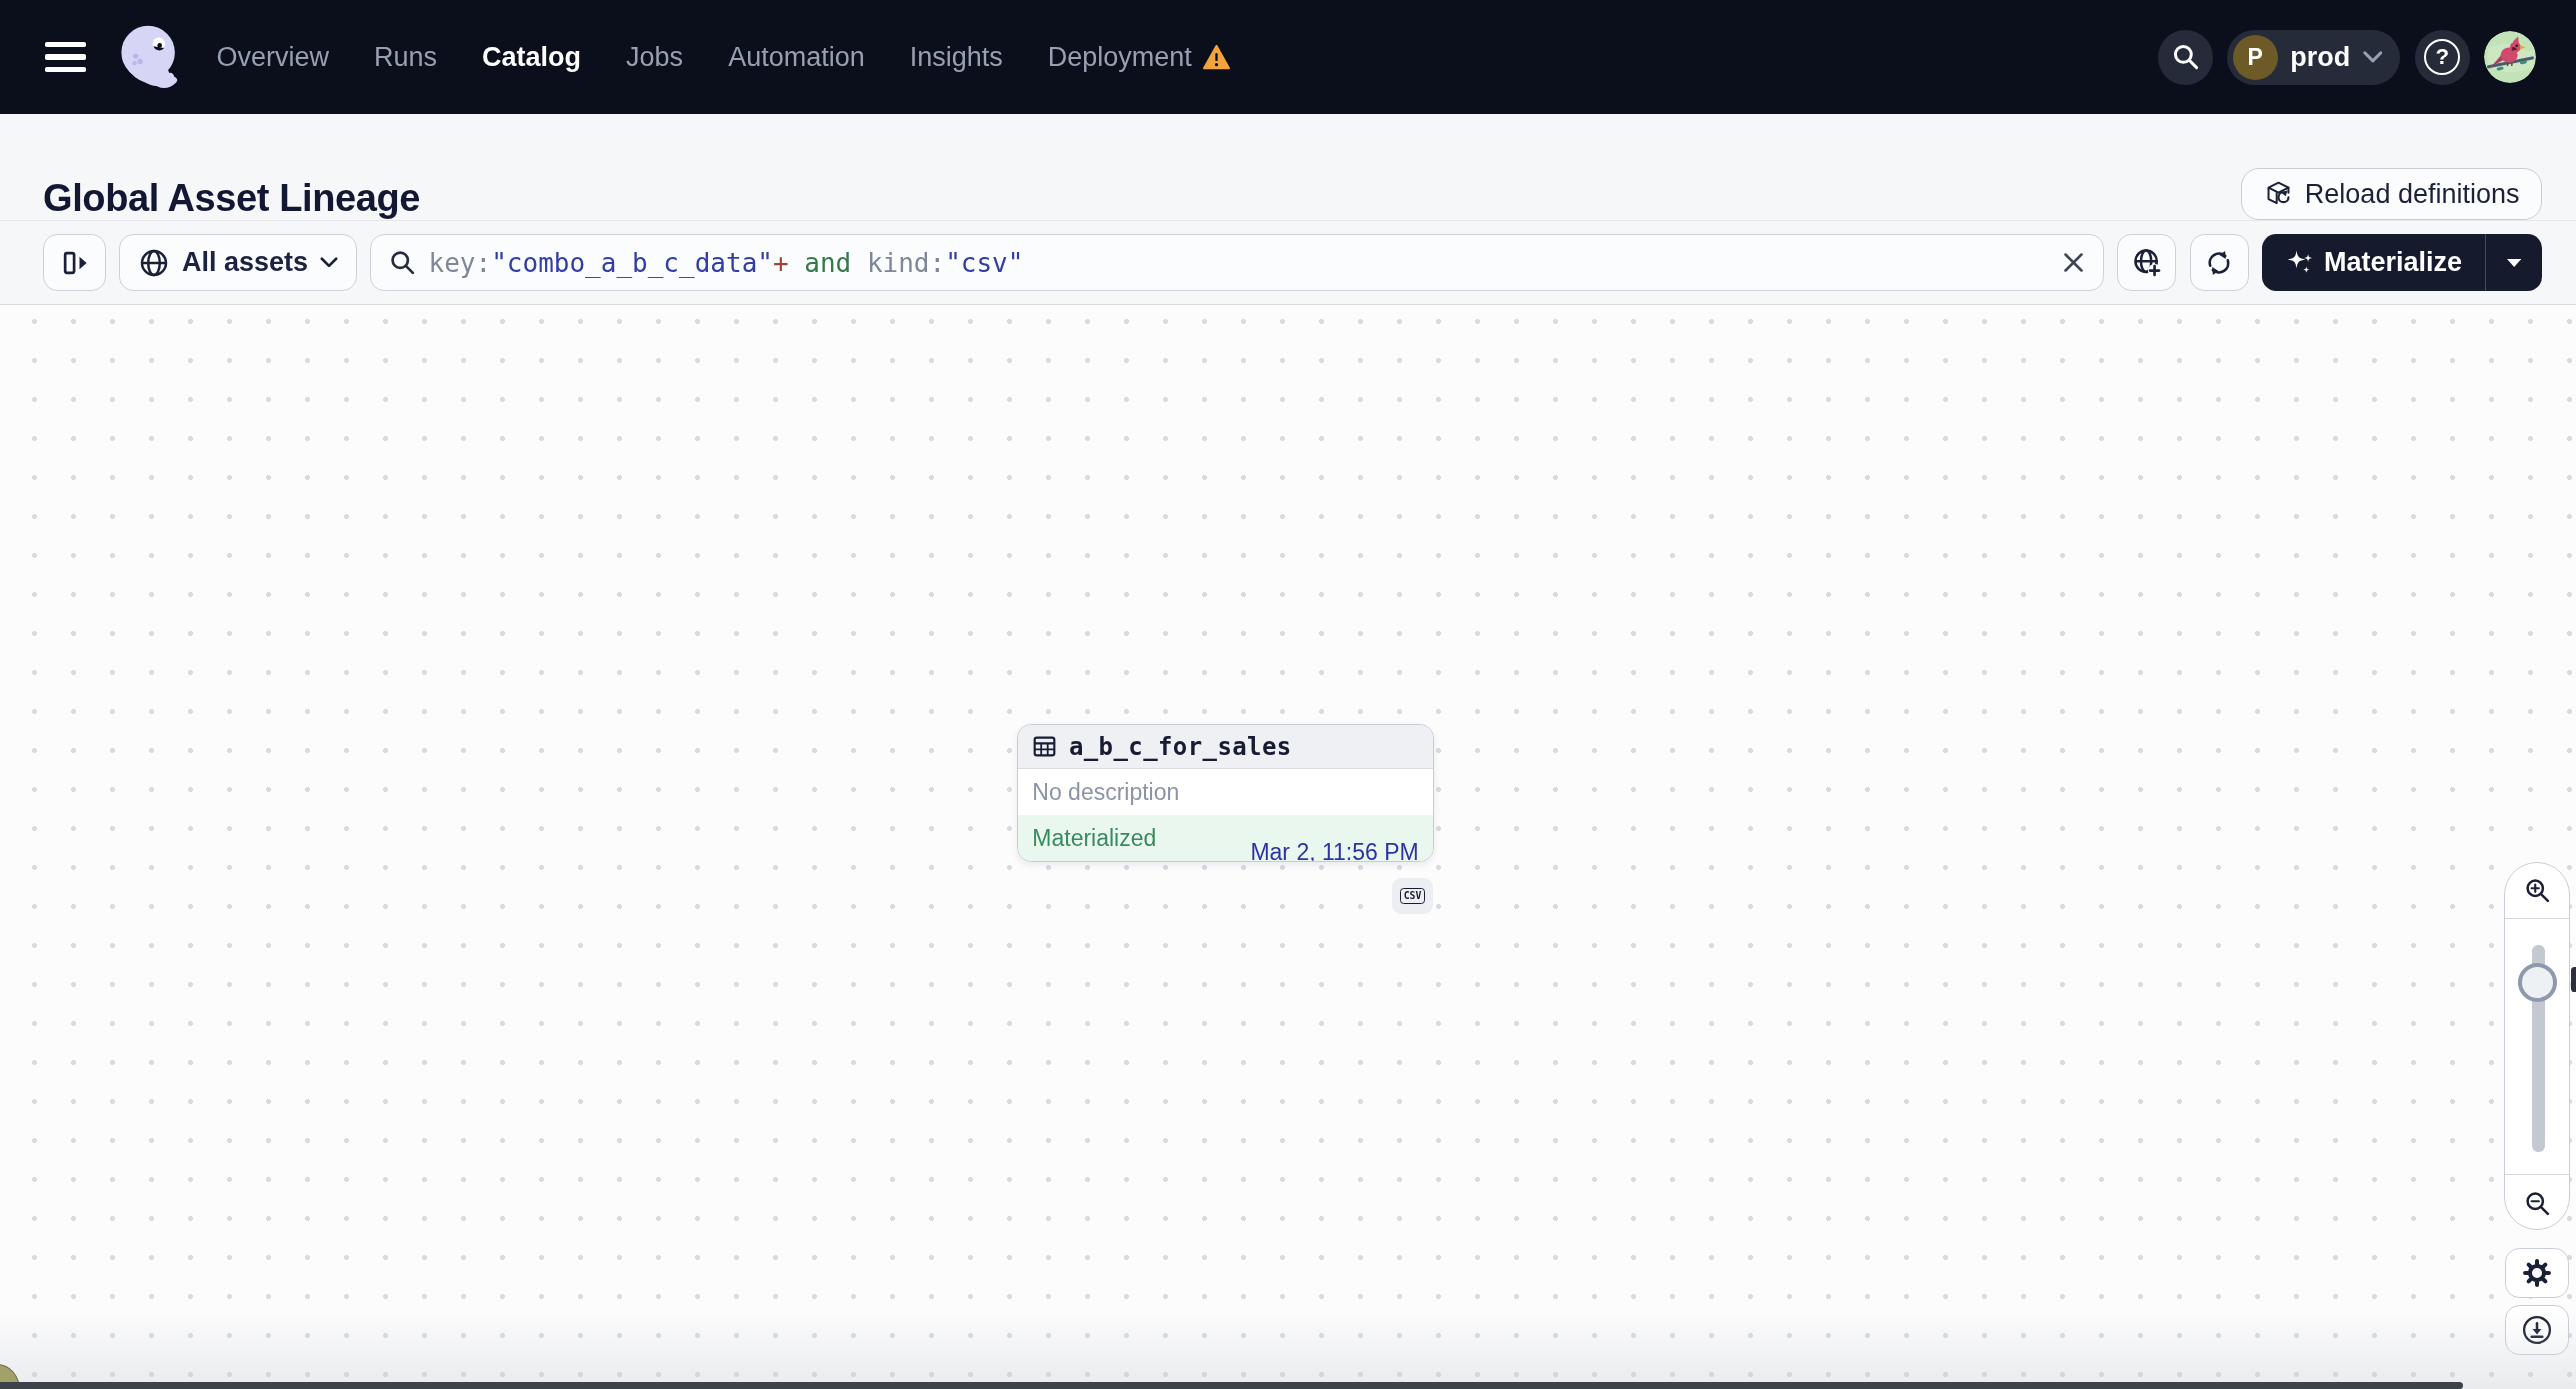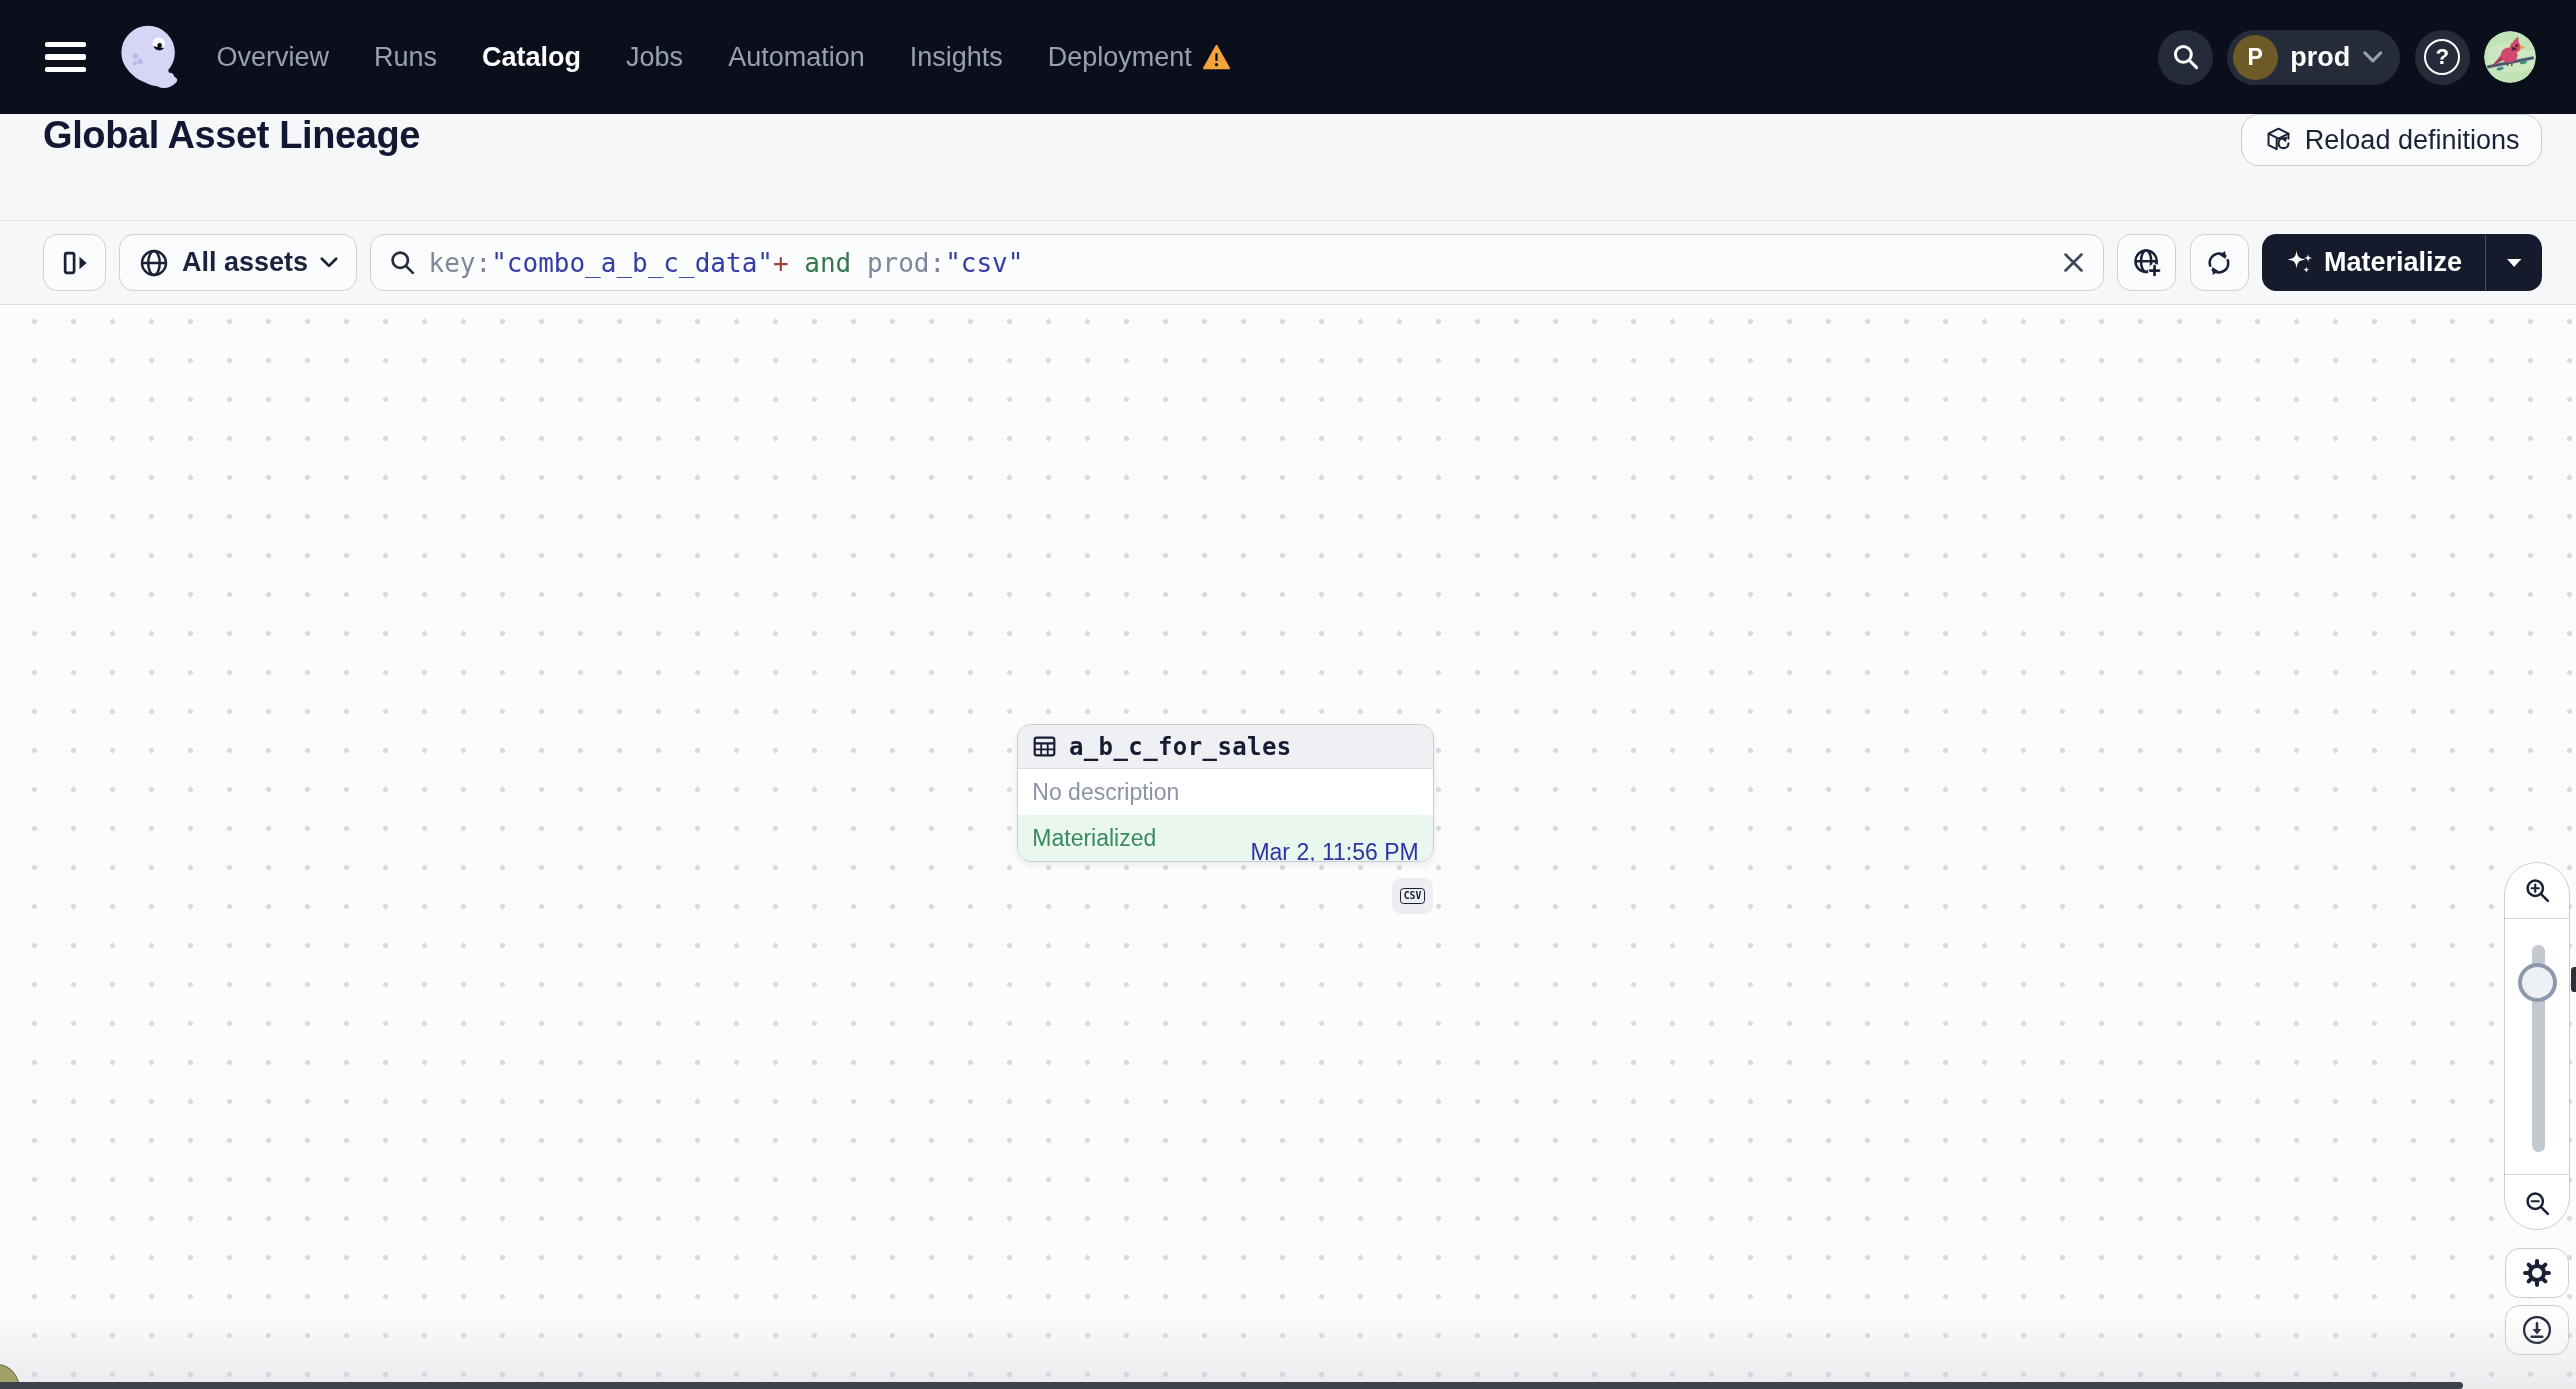--- a/index.html
+++ b/index.html
@@ -24,21 +24,21 @@
     align-items:center; gap:12.5px; padding:0 18px 0 5.4px; cursor:pointer; }
   .env-avatar { width:45px; height:45px; border-radius:50%; background:#6d5a26;
     color:#fff; font-size:23px; font-weight:700; display:flex; align-items:center; justify-content:center; }
   .env-label { color:#fff; font-size:27px; font-weight:600; }
   .help-ring { width:36px; height:36px; border:2.7px solid #fff; border-radius:50%;
     color:#fff; font-size:22.3px; font-weight:700; display:flex; align-items:center; justify-content:center; }
   .user-avatar { width:52px; height:52px; border-radius:50%; overflow:hidden; cursor:pointer; flex:0 0 auto; }
 
   
   .title-row { height:107px; background:#f6f7f9; border-bottom:0.9px solid #e5e7ea;
-    display:flex; align-items:flex-start; justify-content:space-between; padding:0 34px 0 43px; }
+    display:flex; align-items:flex-end; justify-content:space-between; padding:0 34px 0 43px; }
   .page-title { font-size:38px; font-weight:650; color:#121733; letter-spacing:-0.4px; }
   .reload-btn { height:52px; border:1.3px solid #c9cdd5; border-radius:18px; background:#fbfcfd;
     display:flex; align-items:center; gap:12px; padding:0 21.5px; font-size:27px; color:#1b2137; cursor:pointer; }
 
   
   .filter-row { height:84px; background:#f6f7f9; border-bottom:0.9px solid #d8dbe0;
     display:flex; align-items:center; gap:13.4px; padding:0 34px 0 43px; }
   .sq-btn { height:57px; border:1.3px solid #ccd1d9; border-radius:14.3px; background:#fbfcfd;
     display:flex; align-items:center; justify-content:center; cursor:pointer; color:#1a2038; }
   .toggle-btn { width:63px; }
@@ -244,21 +244,21 @@
     </span>
   </div>
 
   <div class="search-box">
     <span>
       <svg width="27" height="27" viewBox="0 0 30 30">
         <circle cx="12.5" cy="12.5" r="8.5" stroke="#262c3e" stroke-width="3" fill="none"></circle>
         <line x1="19" y1="19" x2="26.5" y2="26.5" stroke="#262c3e" stroke-width="3" stroke-linecap="round"></line>
       </svg>
     </span>
-    <div class="query"><span class="seg-key">key:</span><span class="seg-str">"combo_a_b_c_data"</span><span class="seg-plus">+</span><span class="seg-and"> and </span><span class="seg-key">prod:</span><span class="seg-str">"csv"</span></div>
+    <div class="query"><span class="seg-key">key:</span><span class="seg-str">"combo_a_b_c_data"</span><span class="seg-plus">+</span><span class="seg-and"> and </span><span class="seg-key">kind:</span><span class="seg-str">"csv"</span></div>
     <span>
       <svg width="23" height="23" viewBox="0 0 26 26">
         <line x1="4" y1="4" x2="22" y2="22" stroke="#3f4657" stroke-width="3" stroke-linecap="round"></line>
         <line x1="22" y1="4" x2="4" y2="22" stroke="#3f4657" stroke-width="3" stroke-linecap="round"></line>
       </svg>
     </span>
   </div>
 
   <div class="sq-btn icon-btn">
     <span>

